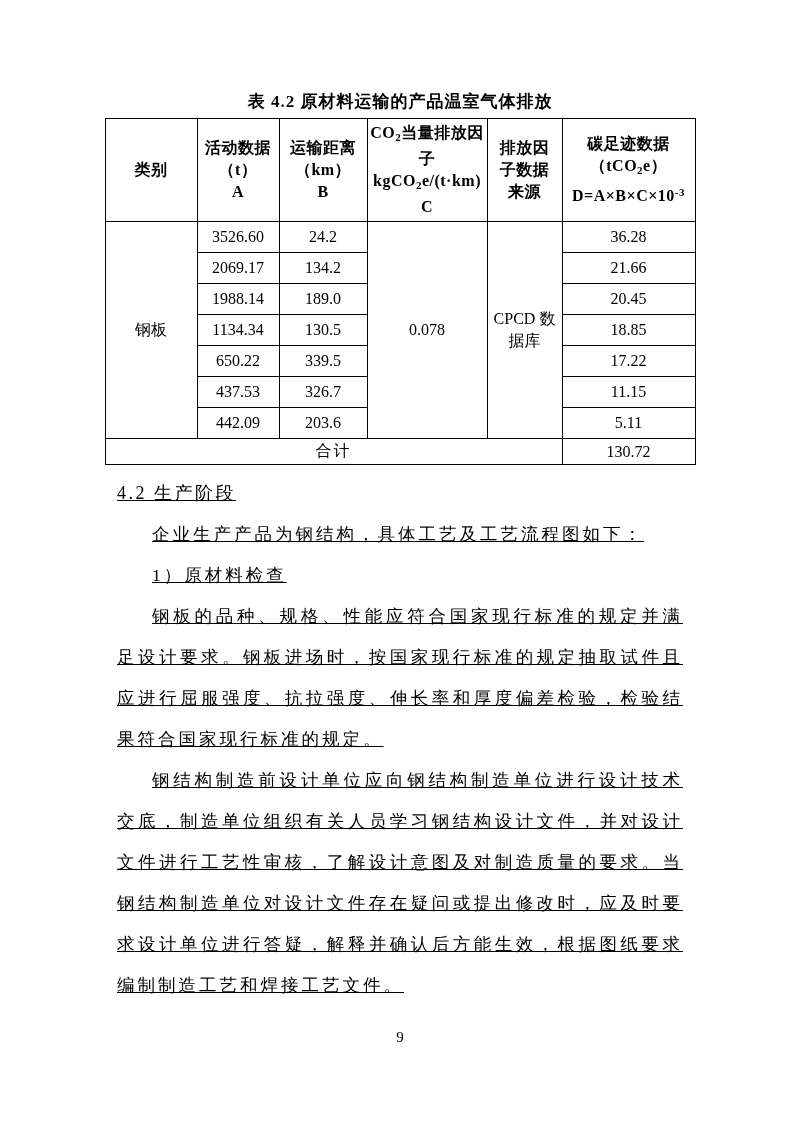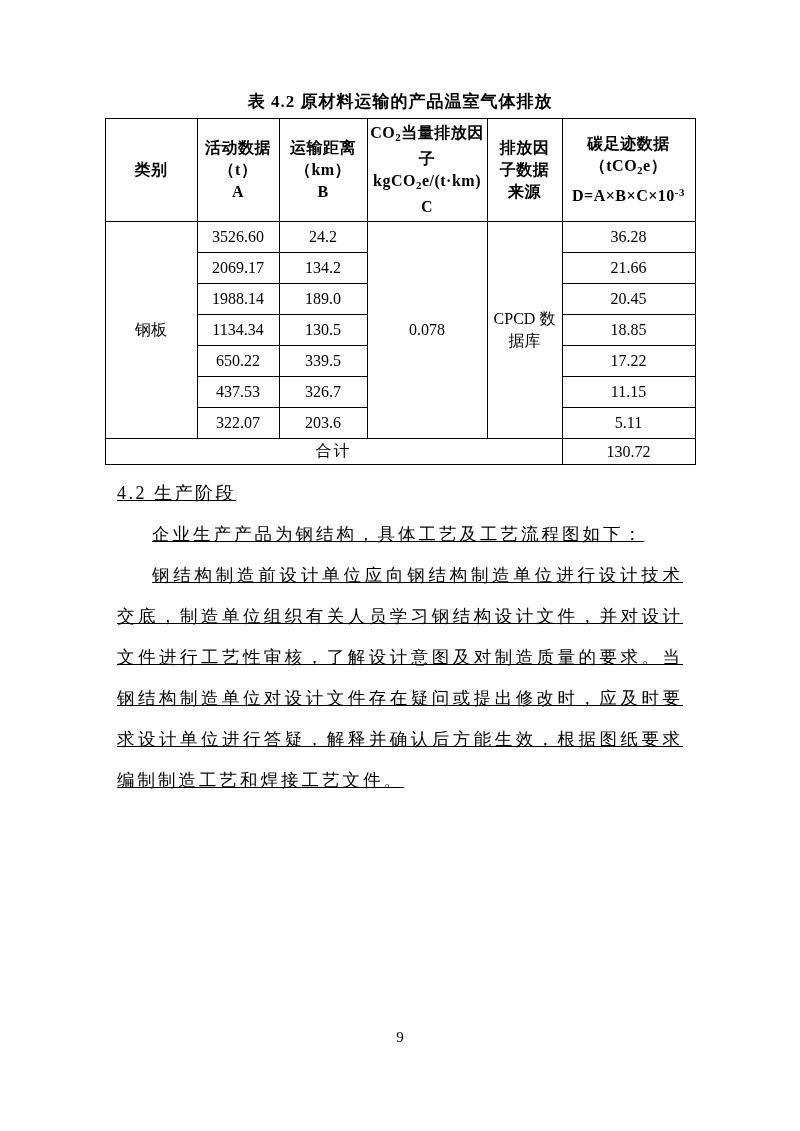--- a/index.html
+++ b/index.html
@@ -141,32 +141,34 @@
         <td>650.22</td>
         <td>339.5</td>
         <td>17.22</td>
       </tr>
       <tr>
         <td>437.53</td>
         <td>326.7</td>
         <td>11.15</td>
       </tr>
       <tr>
-        <td>322.07</td>
+        <td>442.09</td>
         <td>203.6</td>
         <td>5.11</td>
       </tr>
       <tr class="total-row">
         <td colspan="5" class="total-label-cell">合计</td>
         <td>130.72</td>
       </tr>
     </tbody>
   </table>
 
   <div class="content">
     <div class="h">4.2 生产阶段</div>
     <div class="para">企业生产产品为钢结构，具体工艺及工艺流程图如下：</div>
+    <div class="para">1）原材料检查</div>
+    <div class="para">钢板的品种、规格、性能应符合国家现行标准的规定并满足设计要求。钢板进场时，按国家现行标准的规定抽取试件且应进行屈服强度、抗拉强度、伸长率和厚度偏差检验，检验结果符合国家现行标准的规定。</div>
     <div class="para">钢结构制造前设计单位应向钢结构制造单位进行设计技术交底，制造单位组织有关人员学习钢结构设计文件，并对设计文件进行工艺性审核，了解设计意图及对制造质量的要求。当钢结构制造单位对设计文件存在疑问或提出修改时，应及时要求设计单位进行答疑，解释并确认后方能生效，根据图纸要求编制制造工艺和焊接工艺文件。</div>
   </div>
 
   <div class="page-number">9</div>
 
 </div>
 
 </body></html>

